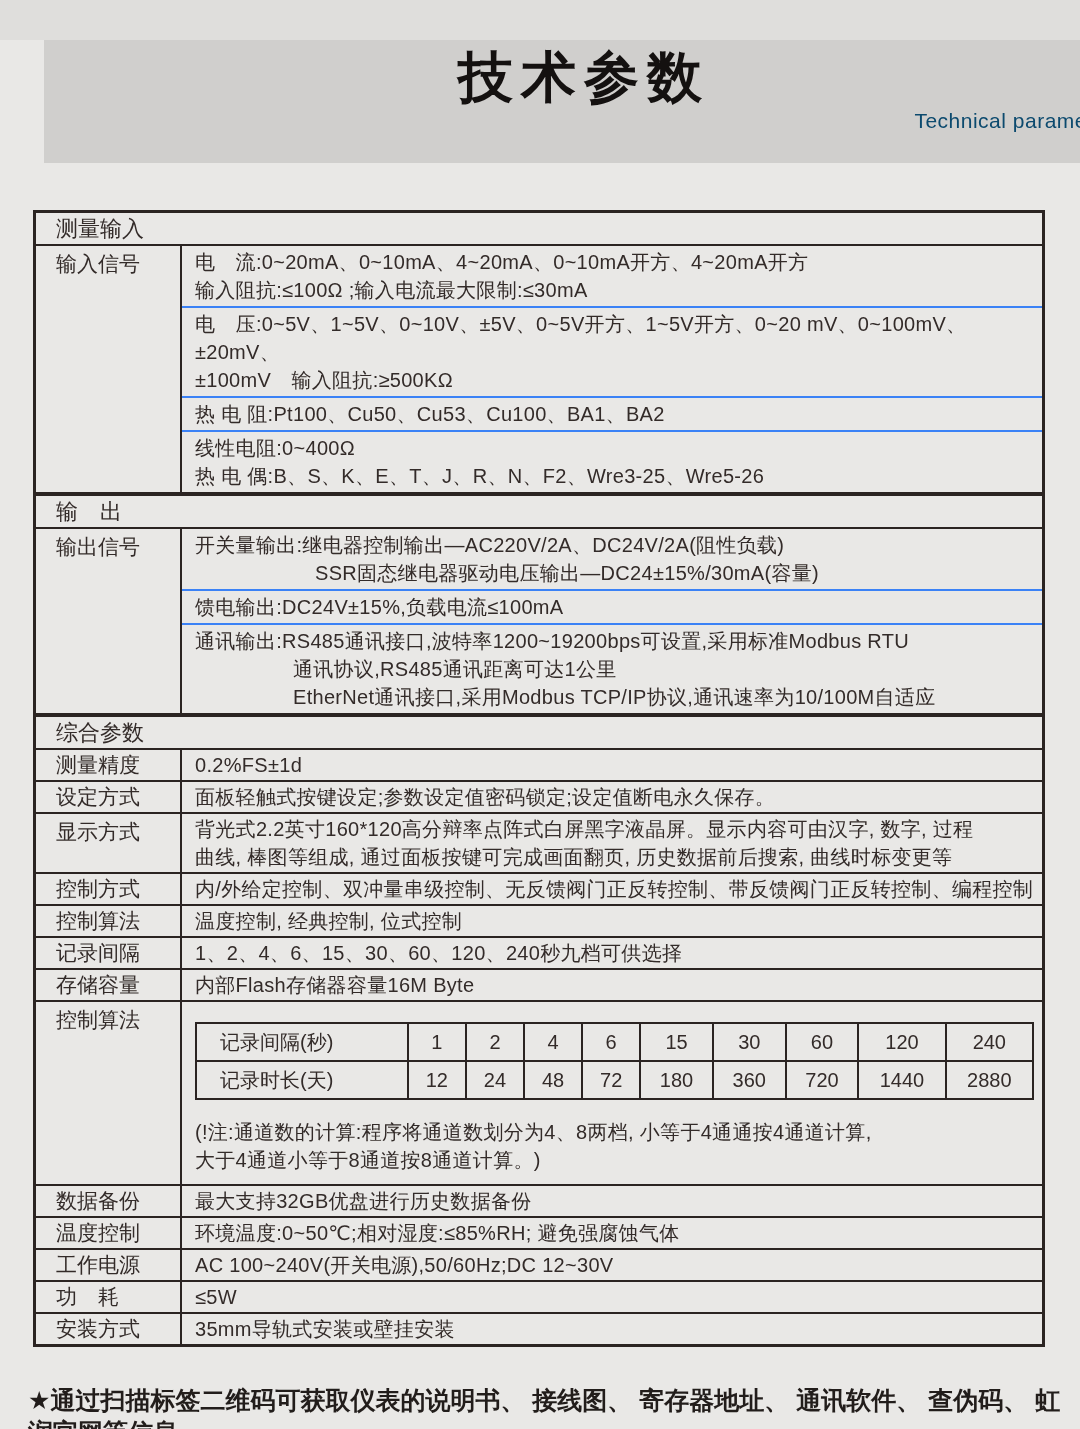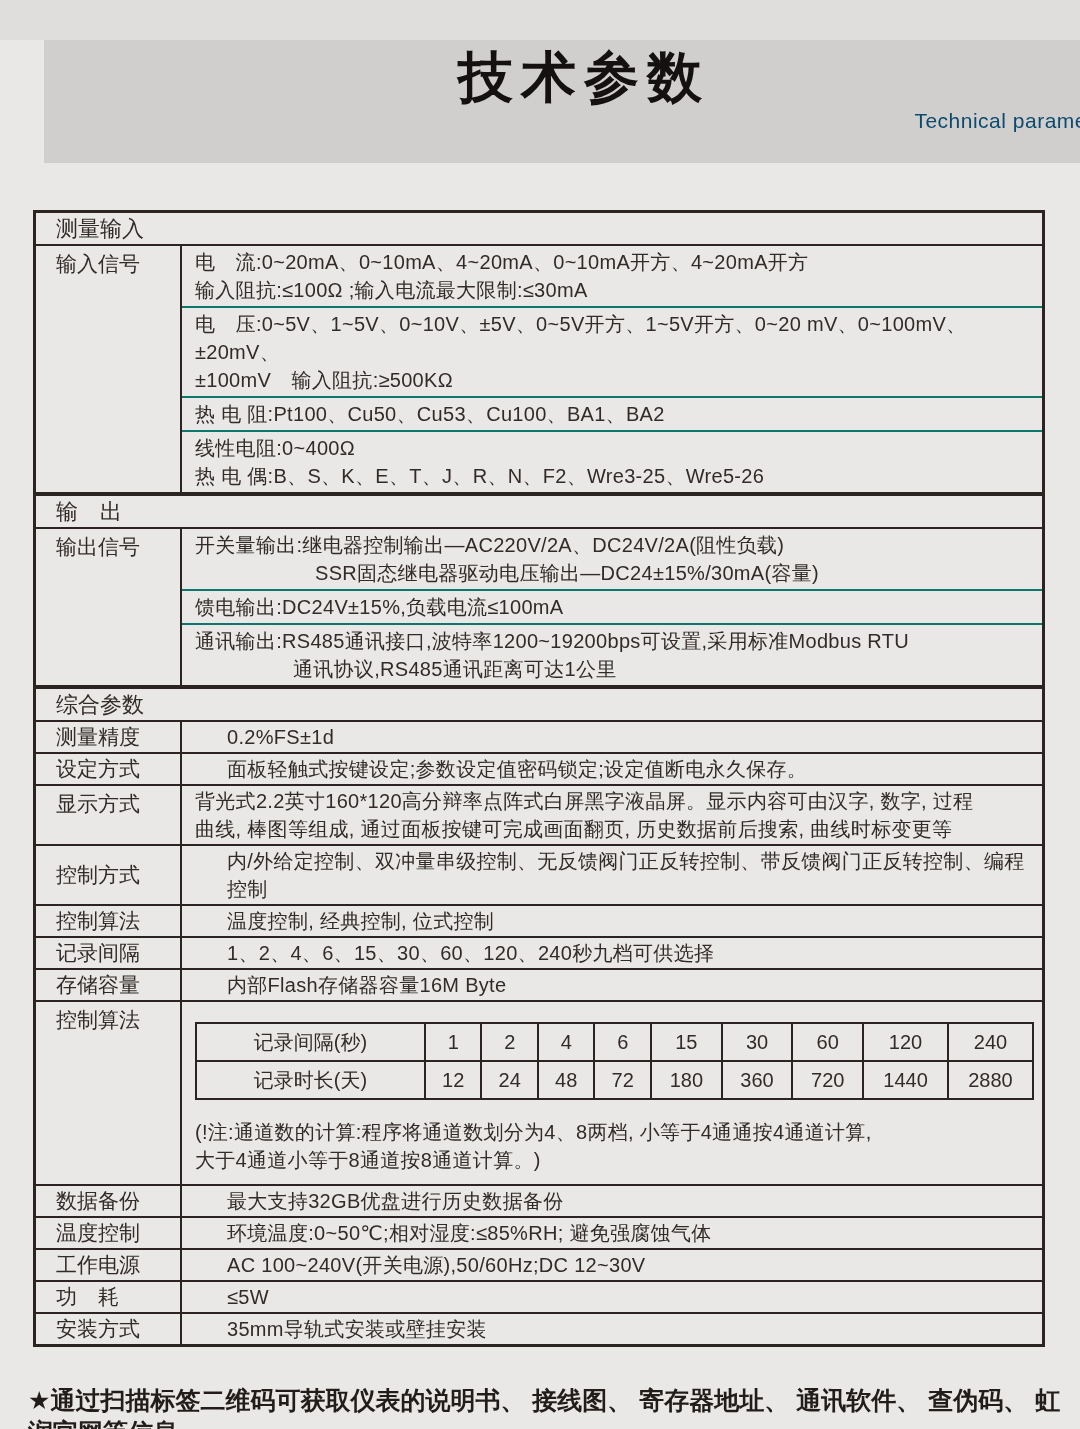--- a/index.html
+++ b/index.html
@@ -20,35 +20,35 @@
   .trow{display:flex;border-top:2px solid #2b2422;box-sizing:border-box;}
   .trow.first{border-top:none;}
   .trow.thick{border-top-width:4px;}
   .section-cell{width:100%;min-height:31px;display:flex;align-items:center;padding-left:20px;font-size:22px;box-sizing:border-box;}
   .label-cell{flex:0 0 146px;width:146px;border-right:2px solid #2b2422;padding-left:20px;font-size:21px;box-sizing:border-box;}
   .label-cell.center{display:flex;align-items:center;}
   .label-cell.grouptop{padding-top:4px;}
   .content-cell{flex:1;min-width:0;padding:1px 8px 1px 13px;display:flex;flex-direction:column;justify-content:center;box-sizing:border-box;}
   .content-stack{flex:1;min-width:0;display:flex;flex-direction:column;}
   .sub-cell{padding:2px 8px 2px 13px;}
-  .sub-cell + .sub-cell{border-top:2px solid #0f766e;}
+  .sub-cell + .sub-cell{border-top:2px solid #3b82f6;}
   .line{font-size:20px;line-height:28px;letter-spacing:0.3px;white-space:pre-wrap;}
   .ml-77{}
   .ml-98{margin-left:98px;}
   .ml-120{margin-left:120px;}
   .ml-160{margin-left:160px;}
-  .simple{min-height:30px;gap:32px;}
+  .simple{min-height:30px;}
 
   .content-cell.storage{justify-content:flex-start;padding-top:18px;padding-bottom:10px;}
   .storage-table{border-collapse:collapse;margin:2px 0 18px 0;}
   .storage-table td{
     border:2px solid #2b2422;font-size:20px;text-align:center;
     padding:4px 10px;height:28px;color:#332b29;
   }
-  .storage-table td.st-label{padding:4px 32px;text-align:center;}
+  .storage-table td.st-label{padding:4px 23px;text-align:left;}
   .note{margin:0;}
 
   .footer-note{
     position:absolute;left:28px;top:1384px;width:1046px;
     font-size:25px;line-height:32px;font-weight:600;color:#221d1b;
     white-space:pre-wrap;
   }
 </style>
 </head>
 <body>
@@ -97,20 +97,21 @@
       <div class="sub-cell">
         <div class="line">开关量输出:继电器控制输出—AC220V/2A、DC24V/2A(阻性负载)</div>
         <div class="line ml-120">SSR固态继电器驱动电压输出—DC24±15%/30mA(容量)</div>
       </div>
       <div class="sub-cell">
         <div class="line">馈电输出:DC24V±15%,负载电流≤100mA</div>
       </div>
       <div class="sub-cell">
         <div class="line">通讯输出:RS485通讯接口,波特率1200~19200bps可设置,采用标准Modbus RTU</div>
         <div class="line ml-98">通讯协议,RS485通讯距离可达1公里</div>
+        <div class="line ml-98">EtherNet通讯接口,采用Modbus TCP/IP协议,通讯速率为10/100M自适应</div>
       </div>
     </div>
   </div>
 
   <div class="trow thick">
     <div class="section-cell">综合参数</div>
   </div>
 
   <div class="trow simple">
     <div class="label-cell center">测量精度</div>

